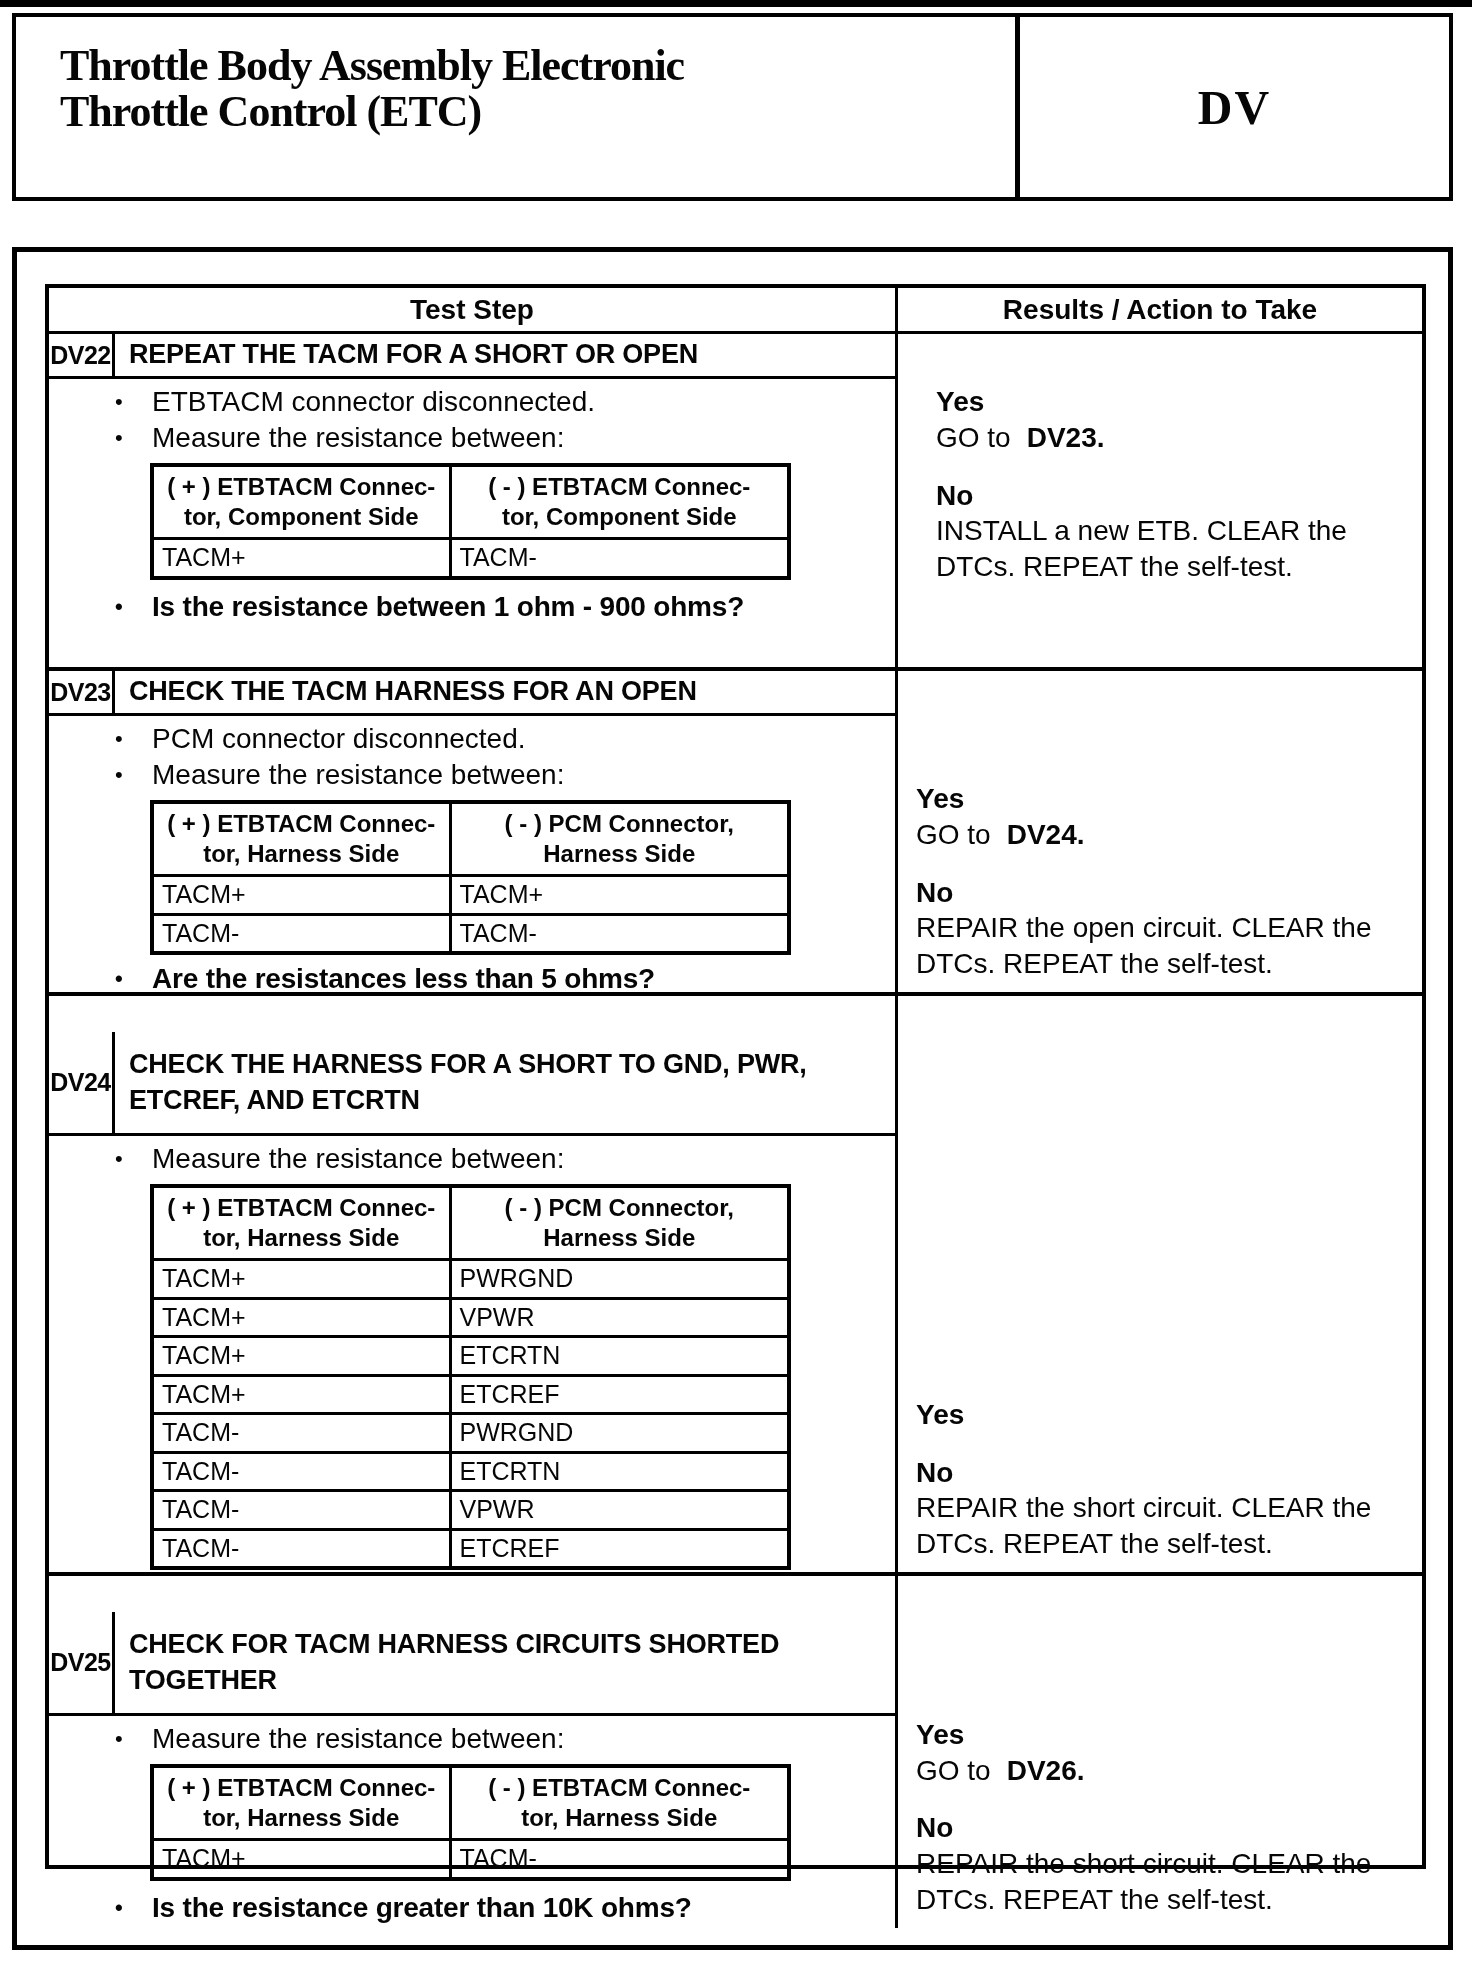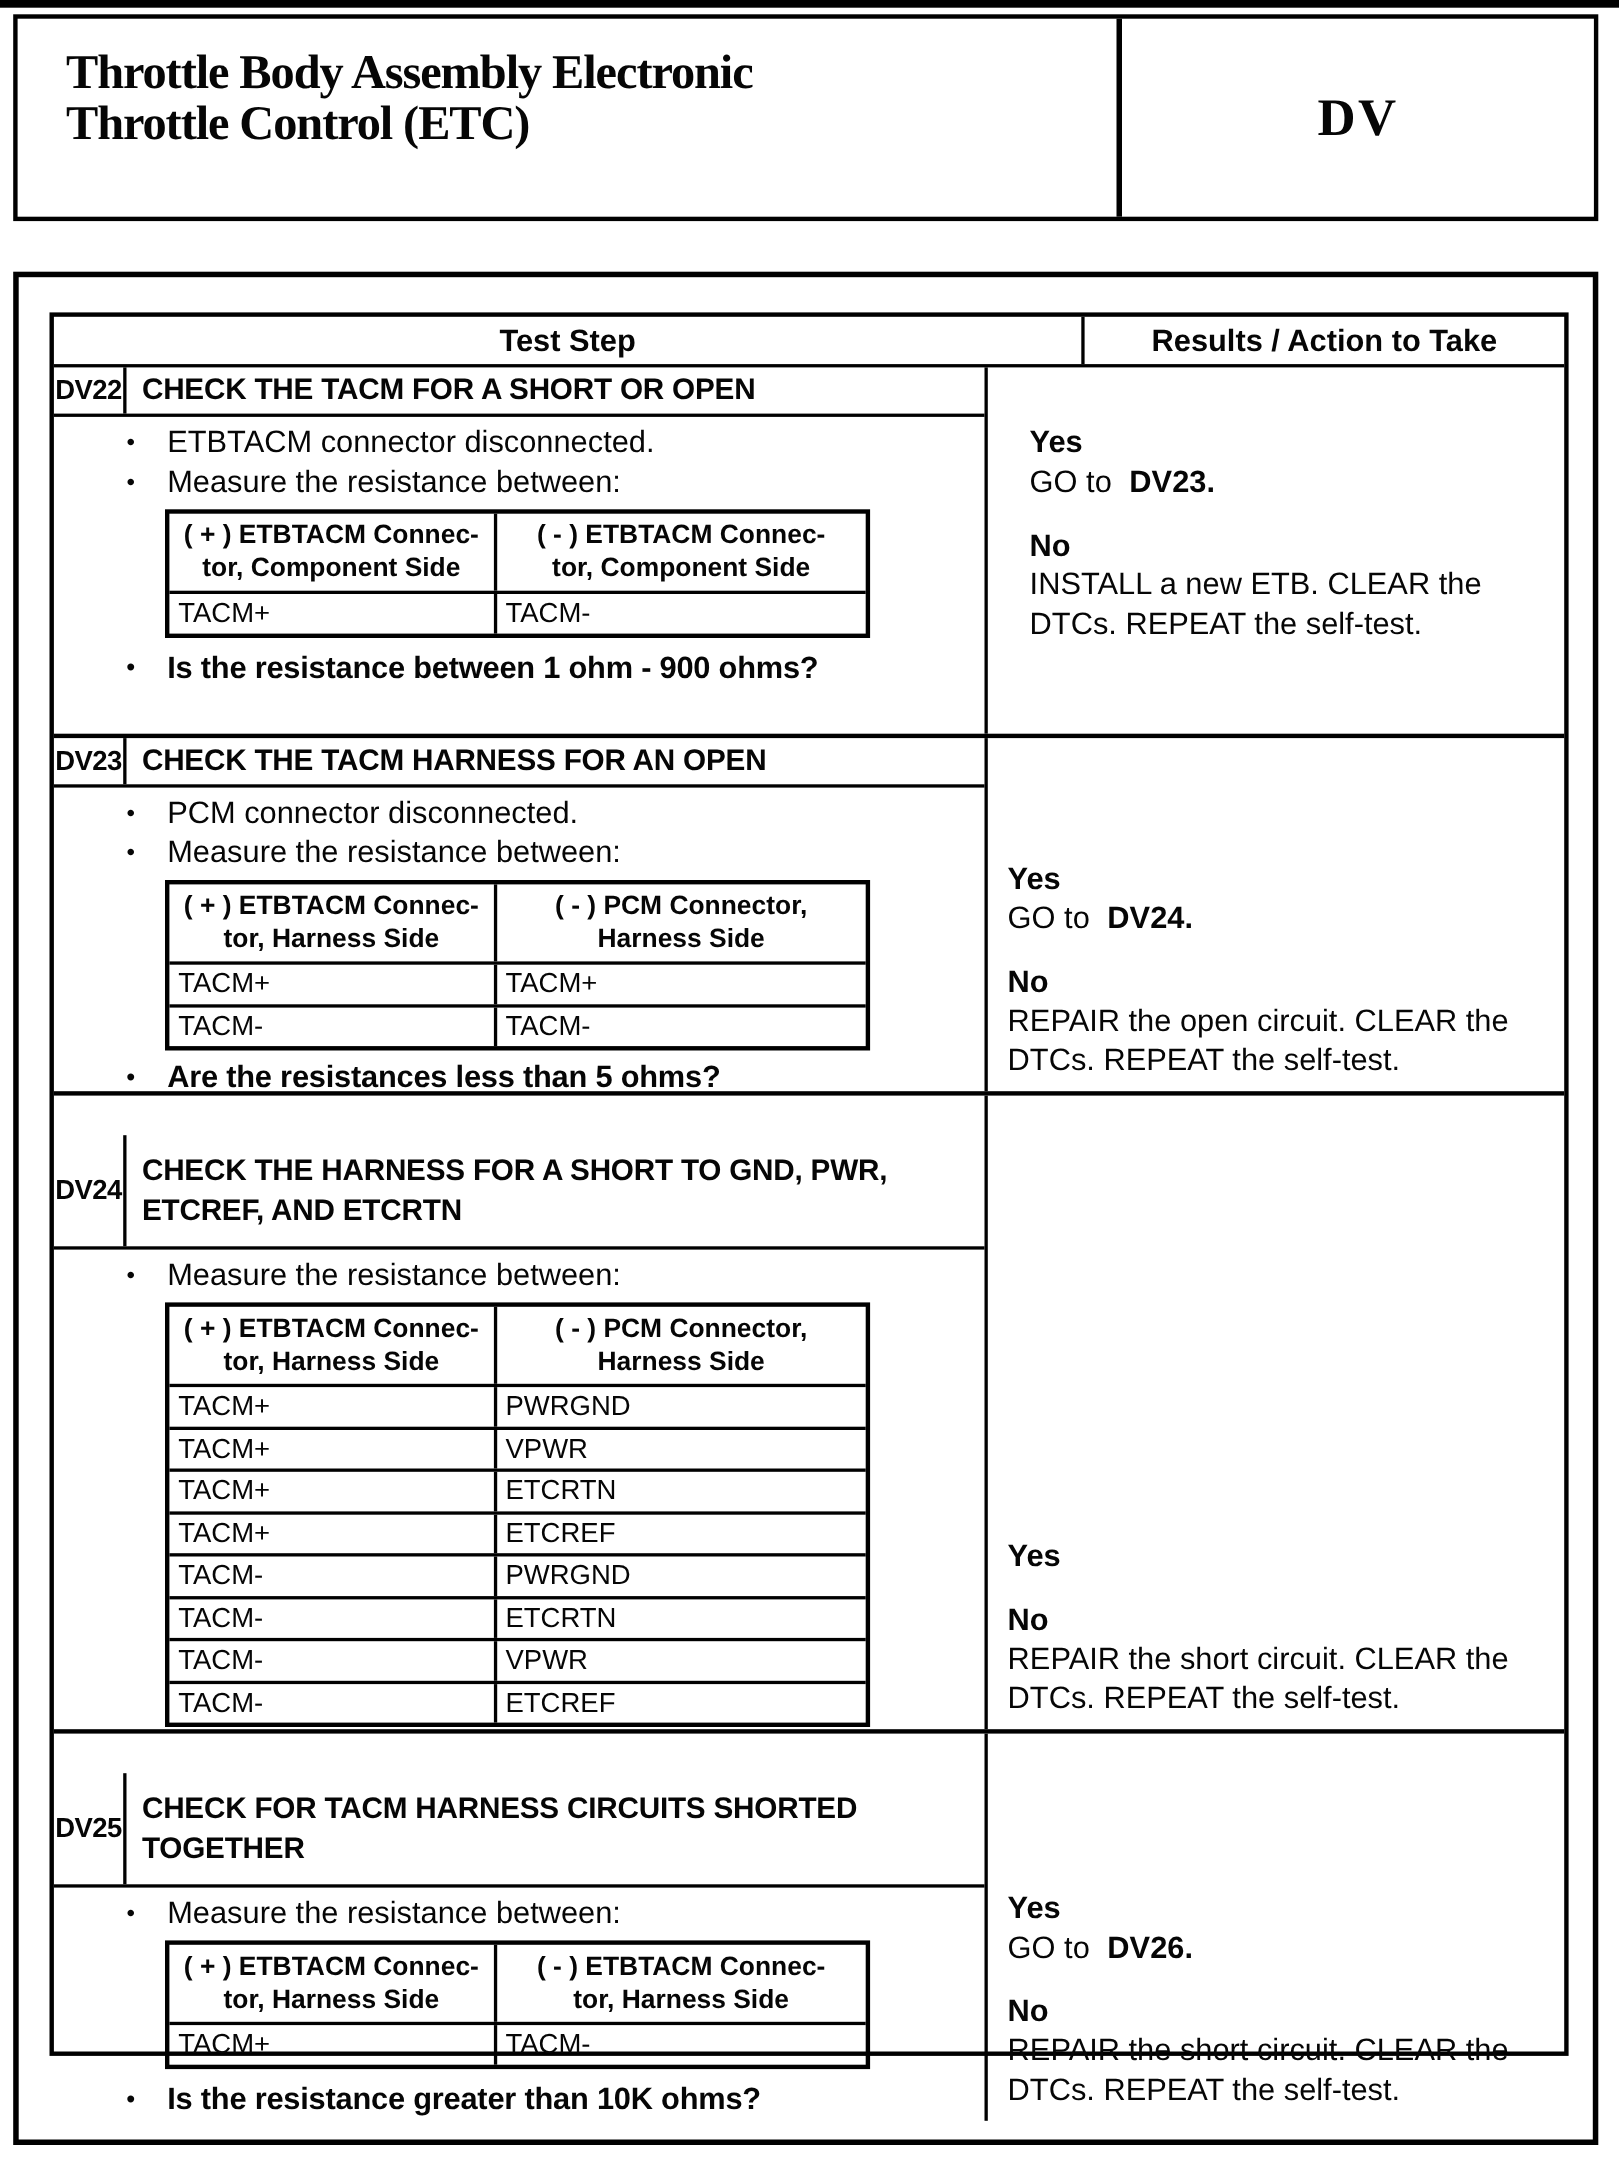--- a/index.html
+++ b/index.html
@@ -45,21 +45,21 @@
   
   .main-table {
     position: absolute; left: 28px; top: 32px;
     width: 1381px; height: 1585px;
     border: 4px solid #000; box-sizing: border-box;
     display: flex; flex-direction: column;
     background: #fff;
   }
   .thead { display: flex; height: 46px; border-bottom: 3px solid #000; box-sizing: border-box; flex: none; }
   .th-test {
-    width: 937px; flex: none; border-right: 3px solid #000; box-sizing: border-box;
+    width: 849px; flex: none; border-right: 3px solid #000; box-sizing: border-box;
     display: flex; align-items: center; justify-content: center;
     font-weight: bold; font-size: 28px;
   }
   .th-results {
     flex: 1; display: flex; align-items: center; justify-content: center;
     font-weight: bold; font-size: 28px;
   }
   .section { display: flex; flex: none; border-bottom: 4px solid #000; box-sizing: border-box; }
   .sec-dv22 { height: 337px; gap: 20px; }
   .sec-dv23 { height: 325px; }
@@ -142,21 +142,21 @@
 
     <div class="thead">
       <div class="th-test">Test Step</div>
       <div class="th-results">Results / Action to Take</div>
     </div>
 
     <div class="section sec-dv22">
       <div class="sec-left">
         <div class="step-head head-1line">
           <div class="step-id">DV22</div>
-          <div class="step-title">CHECK THE TACM FOR A SHORT OR OPEN</div>
+          <div class="step-title">REPEAT THE TACM FOR A SHORT OR OPEN</div>
         </div>
         <div class="step-body">
           <div class="bullet">
             <span class="dot">•</span>
             <span>ETBTACM connector disconnected.</span>
           </div>
           <div class="bullet">
             <span class="dot">•</span>
             <span>Measure the resistance between:</span>
           </div>

